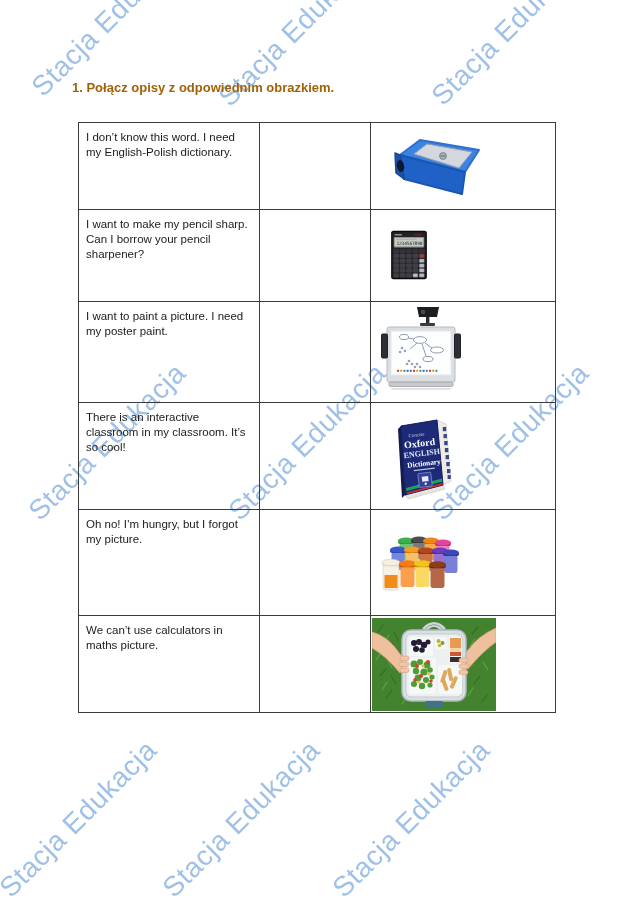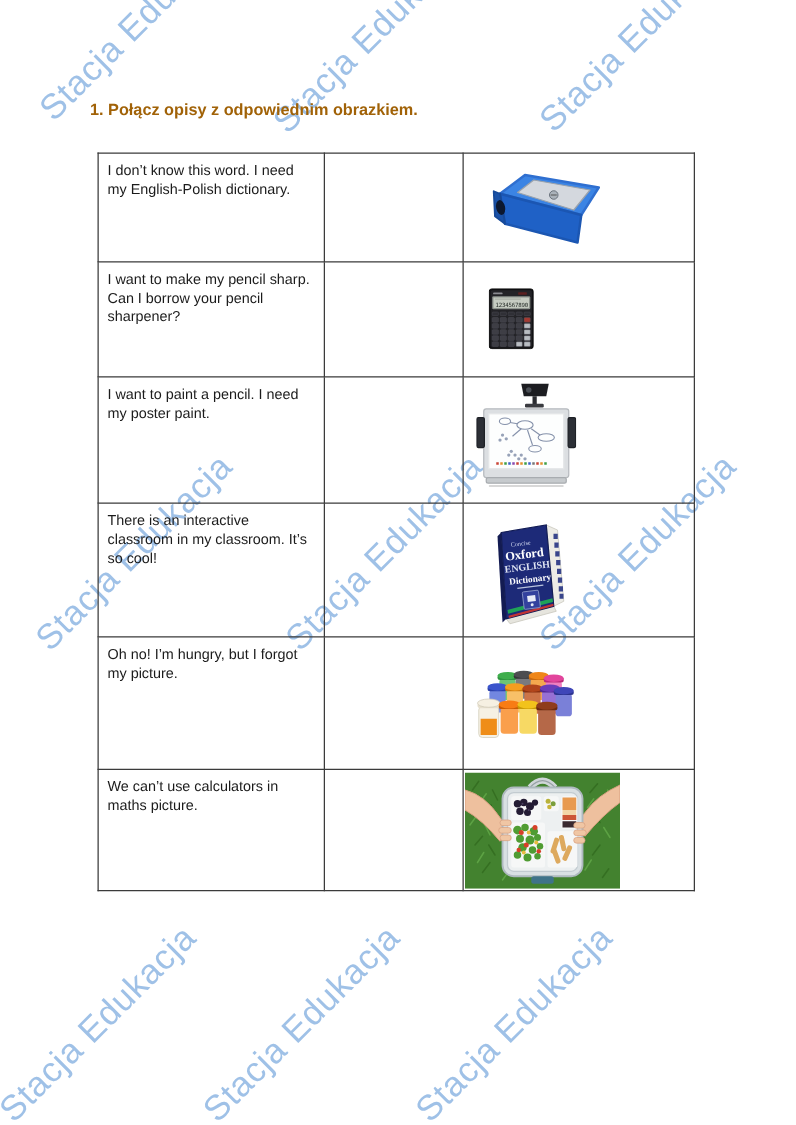--- a/index.html
+++ b/index.html
@@ -131,21 +131,21 @@
               <rect x="40.8" y="61.6" width="7.2" height="5.4" rx="1" fill="#b9bdc2"></rect>
             </g>
           </svg>
         </div>
       </td>
     </tr>
 
     <tr style="height:101px">
       <td>
         <div class="desc-wrap">
-          <span class="line">I want to paint a pencil. I need</span>
+          <span class="line">I want to paint a picture. I need</span>
           <span class="line">my poster paint.</span>
         </div>
       </td>
       <td></td>
       <td class="imgcell">
         <div class="art art-whiteboard" title="interactive whiteboard with projector">
           <svg viewBox="0 0 80 88">
             <polygon points="36,1 58,1 56,11 38,11" fill="#1c1d21"></polygon>
             <circle cx="42" cy="6" r="2.2" fill="#4a4e55"></circle>
             <rect x="45" y="11" width="3.4" height="7" fill="#2b2c31"></rect>

